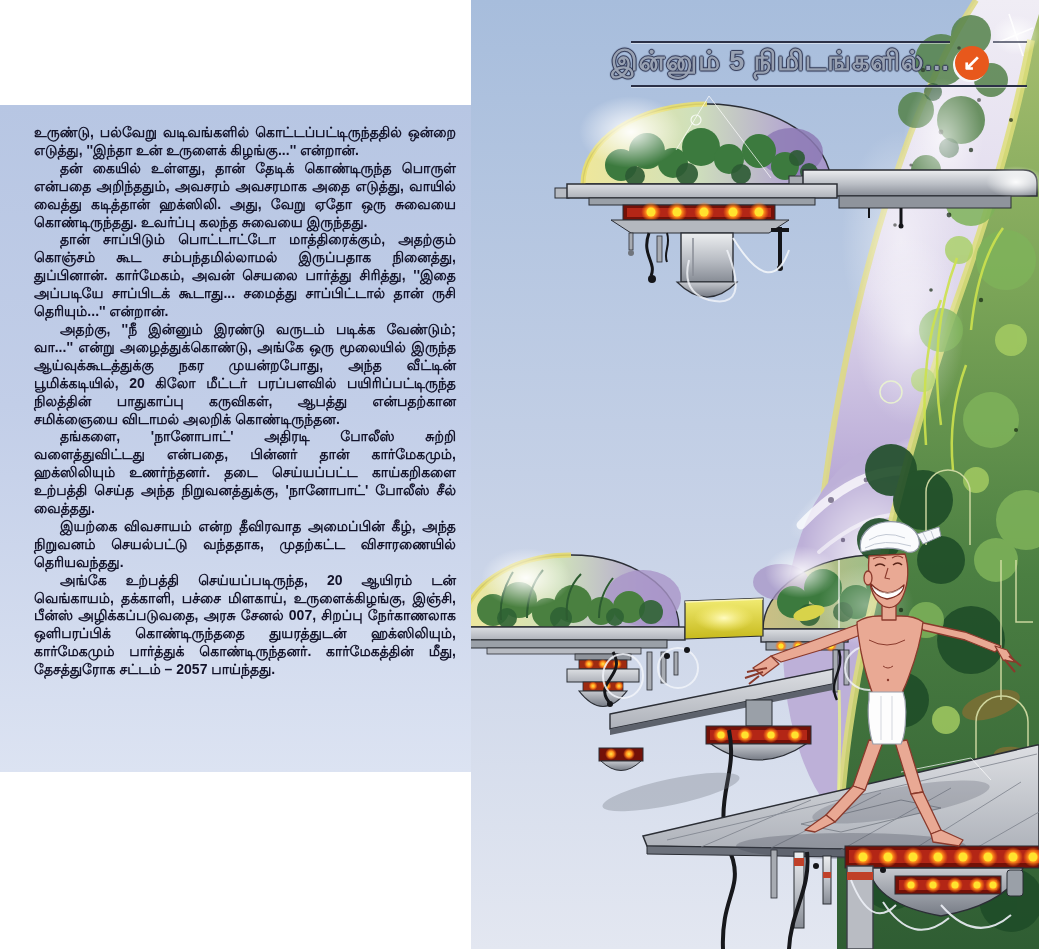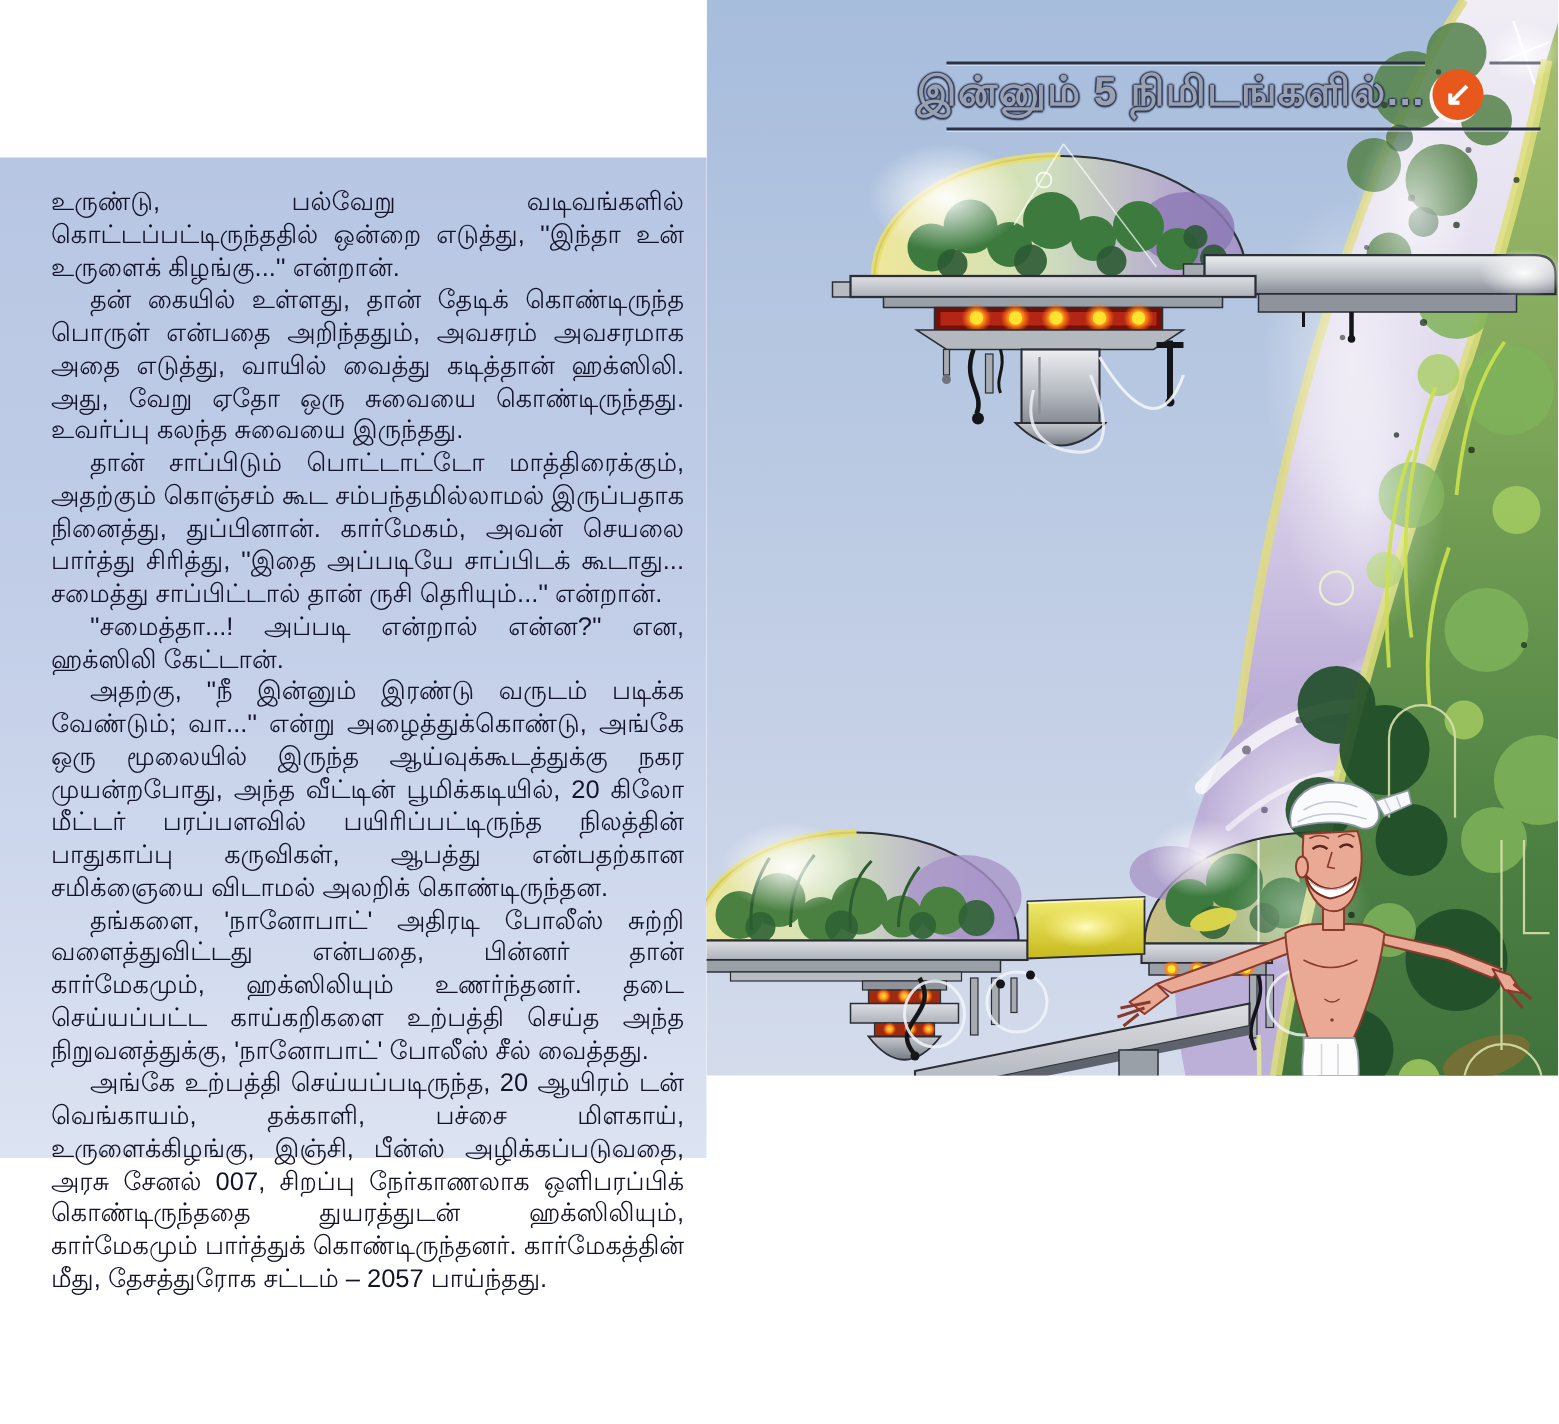--- a/index.html
+++ b/index.html
@@ -2,25 +2,25 @@
 <html><head>
 <meta charset="utf-8">
 <style>
   html,body{margin:0;padding:0;background:#ffffff;}
   .stage{position:relative;width:1039px;height:949px;background:#ffffff;overflow:hidden;
          font-family:"Liberation Sans",sans-serif;}
   
   .text-panel{position:absolute;left:0;top:105px;width:471px;height:667px;box-sizing:border-box;
               background:linear-gradient(180deg,#b7c6e3 0%,#c2cee8 45%,#dce3f2 100%);
               padding:19px 15px 0 34px;}
-  .text-panel p{margin:0;font-size:17px;line-height:1.28;font-weight:normal;color:#13132a;
+  .text-panel p{margin:0;font-size:14px;line-height:1.28;font-weight:bold;color:#13132a;
                 text-align:justify;}
   .text-panel p + p{text-indent:26px;}
   
-  .illustration{position:absolute;left:471px;top:0;width:568px;height:717px;overflow:hidden;}
+  .illustration{position:absolute;left:471px;top:0;width:568px;height:949px;overflow:hidden;}
   .illustration > svg{position:absolute;left:0;top:0;}
   .hdr-rule{position:absolute;height:2px;background:#2b3046;box-shadow:0 1px 0 rgba(255,255,255,.45);}
   .hdr-rule.r1{left:160px;top:41px;width:319px;}
   .hdr-rule.r1b{left:522px;top:41px;width:34px;opacity:.65;}
   .hdr-rule.r2{left:160px;top:85px;width:396px;}
   .hdr-title{position:absolute;top:46px;left:0;width:479px;text-align:right;
              font-size:27px;font-weight:bold;letter-spacing:1px;color:#99a2b3;
              text-shadow:0 1px 1px #2e3552,0 -1px 1px #2e3552,1px 0 1px #2e3552,-1px 0 1px #2e3552;}
   .arrow-badge{position:absolute;left:484px;top:46px;width:34px;height:34px;border-radius:50%;
                background:#e8581c;color:#ffffff;display:flex;align-items:center;justify-content:center;
@@ -28,23 +28,23 @@
 </style>
 </head>
 <body>
 
 <div class="stage">
 
   <section class="text-panel">
     <p>உருண்டு, பல்வேறு வடிவங்களில் கொட்டப்பட்டிருந்ததில் ஒன்றை எடுத்து, ''இந்தா உன் உருளைக் கிழங்கு...'' என்றான்.</p>
     <p>தன் கையில் உள்ளது, தான் தேடிக் கொண்டிருந்த பொருள் என்பதை அறிந்ததும், அவசரம் அவசரமாக அதை எடுத்து, வாயில் வைத்து கடித்தான் ஹக்ஸிலி. அது, வேறு ஏதோ ஒரு சுவையை கொண்டிருந்தது. உவர்ப்பு கலந்த சுவையை இருந்தது.</p>
     <p>தான் சாப்பிடும் பொட்டாட்டோ மாத்திரைக்கும், அதற்கும் கொஞ்சம் கூட சம்பந்தமில்லாமல் இருப்பதாக நினைத்து, துப்பினான். கார்மேகம், அவன் செயலை பார்த்து சிரித்து, ''இதை அப்படியே சாப்பிடக் கூடாது... சமைத்து சாப்பிட்டால் தான் ருசி தெரியும்...'' என்றான்.</p>
-    <p>''சமைத்தா...! அப்படி என்றால் என்ன?'' என, ஹக்ஸிலி கேட்டான்.</p>
     <p>அதற்கு, ''நீ இன்னும் இரண்டு வருடம் படிக்க வேண்டும்; வா...'' என்று அழைத்துக்கொண்டு, அங்கே ஒரு மூலையில் இருந்த ஆய்வுக்கூடத்துக்கு நகர முயன்றபோது, அந்த வீட்டின் பூமிக்கடியில், 20 கிலோ மீட்டர் பரப்பளவில் பயிரிப்பட்டிருந்த நிலத்தின் பாதுகாப்பு கருவிகள், ஆபத்து என்பதற்கான சமிக்ஞையை விடாமல் அலறிக் கொண்டிருந்தன.</p>
     <p>தங்களை, 'நானோபாட்' அதிரடி போலீஸ் சுற்றி வளைத்துவிட்டது என்பதை, பின்னர் தான் கார்மேகமும், ஹக்ஸிலியும் உணர்ந்தனர். தடை செய்யப்பட்ட காய்கறிகளை உற்பத்தி செய்த அந்த நிறுவனத்துக்கு, 'நானோபாட்' போலீஸ் சீல் வைத்தது.</p>
+    <p>இயற்கை விவசாயம் என்ற தீவிரவாத அமைப்பின் கீழ், அந்த நிறுவனம் செயல்பட்டு வந்ததாக, முதற்கட்ட விசாரணையில் தெரியவந்தது.</p>
     <p>அங்கே உற்பத்தி செய்யப்படிருந்த, 20 ஆயிரம் டன் வெங்காயம், தக்காளி, பச்சை மிளகாய், உருளைக்கிழங்கு, இஞ்சி, பீன்ஸ் அழிக்கப்படுவதை, அரசு சேனல் 007, சிறப்பு நேர்காணலாக ஒளிபரப்பிக் கொண்டிருந்ததை துயரத்துடன் ஹக்ஸிலியும், கார்மேகமும் பார்த்துக் கொண்டிருந்தனர். கார்மேகத்தின் மீது, தேசத்துரோக சட்டம் – 2057 பாய்ந்தது.</p>
   </section>
 
   <div class="illustration">
     <svg width="568" height="949" viewBox="0 0 568 949" xmlns="http://www.w3.org/2000/svg">
       <defs>
         <linearGradient id="sky" x1="0" y1="0" x2="0" y2="1">
           <stop offset="0" stop-color="#a7bddc"></stop>
             <stop offset=".55" stop-color="#c7d2e7"></stop>
             <stop offset="1" stop-color="#e3e7f1"></stop>

